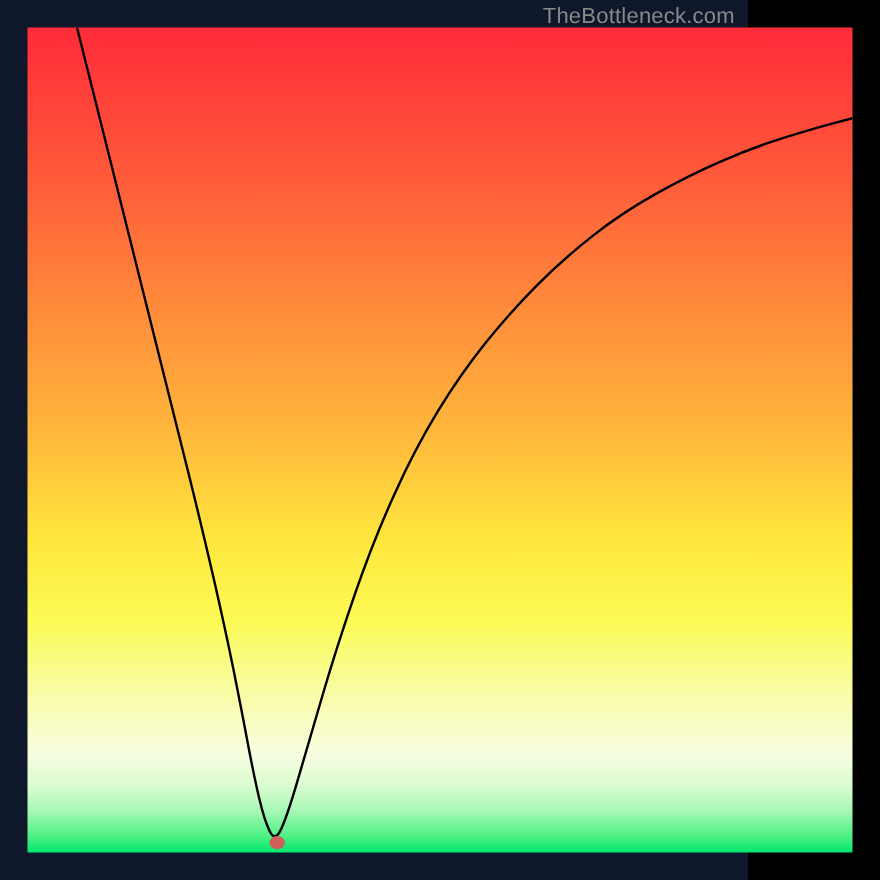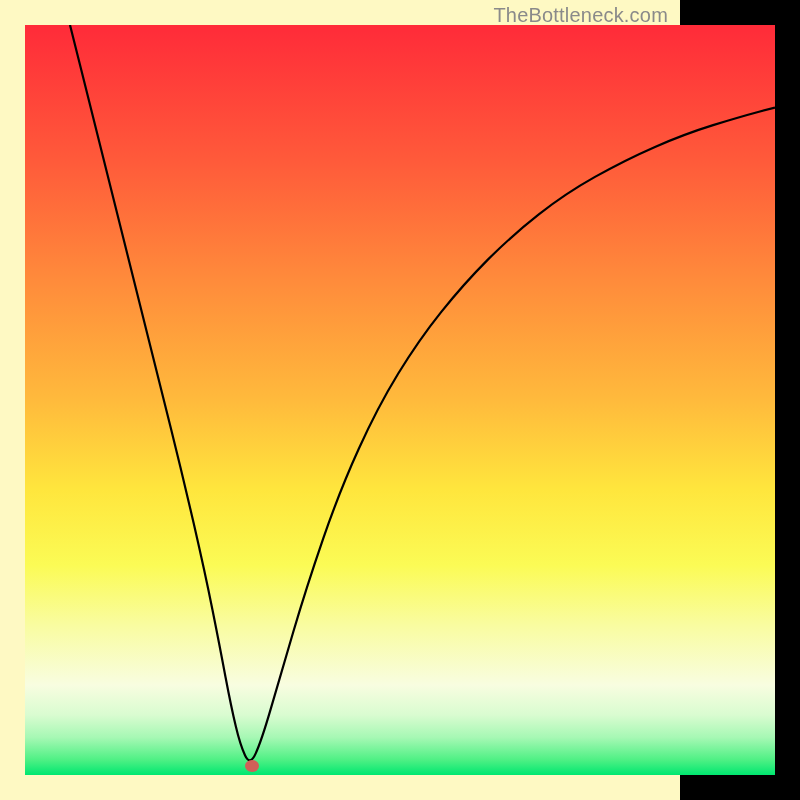--- a/index.html
+++ b/index.html
@@ -10,21 +10,21 @@
     background: #000;
     overflow: hidden;
     font-family: Arial, Helvetica, sans-serif;
   }
   .frame {
     position: absolute;
     top: 0;
     left: 0;
     width: 680px;
     height: 800px;
-    background: #fef9c3;
+    background: #0f172a;
     text-decoration: underline;
   }
   .plot-area {
     position: absolute;
     top: 25px;
     left: 25px;
     width: 750px;
     height: 750px;
     background: linear-gradient(
       to bottom,

